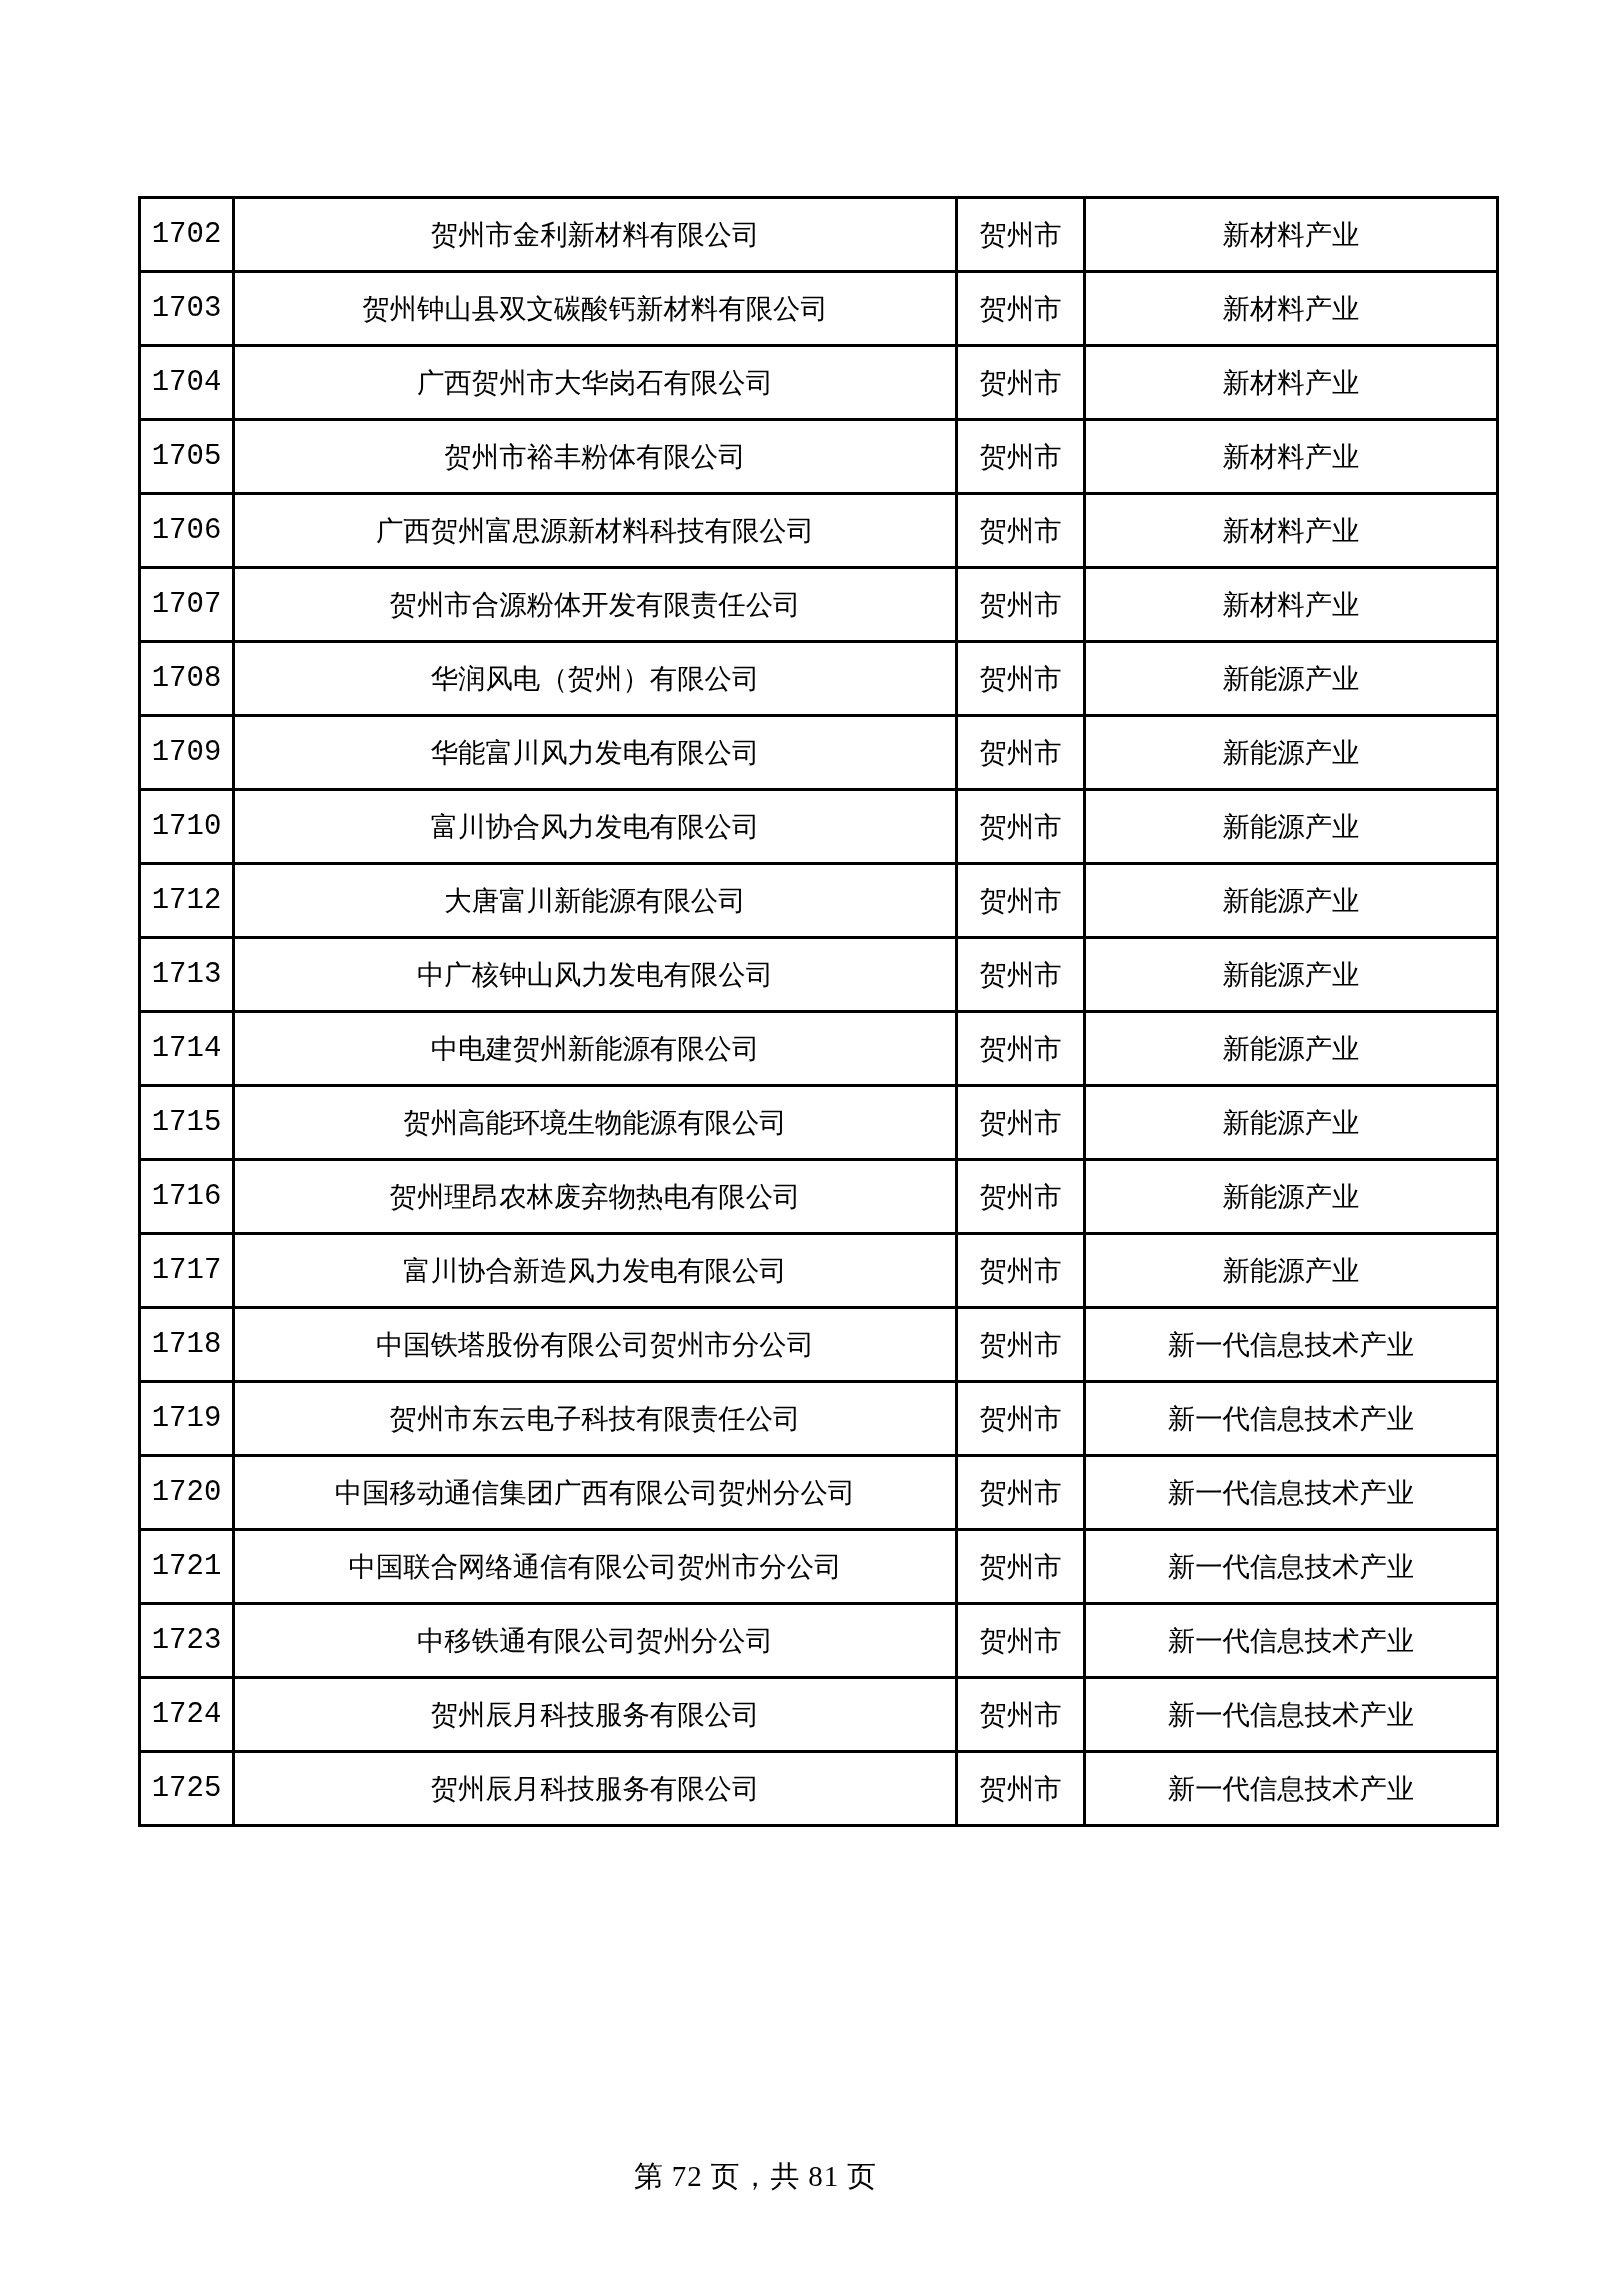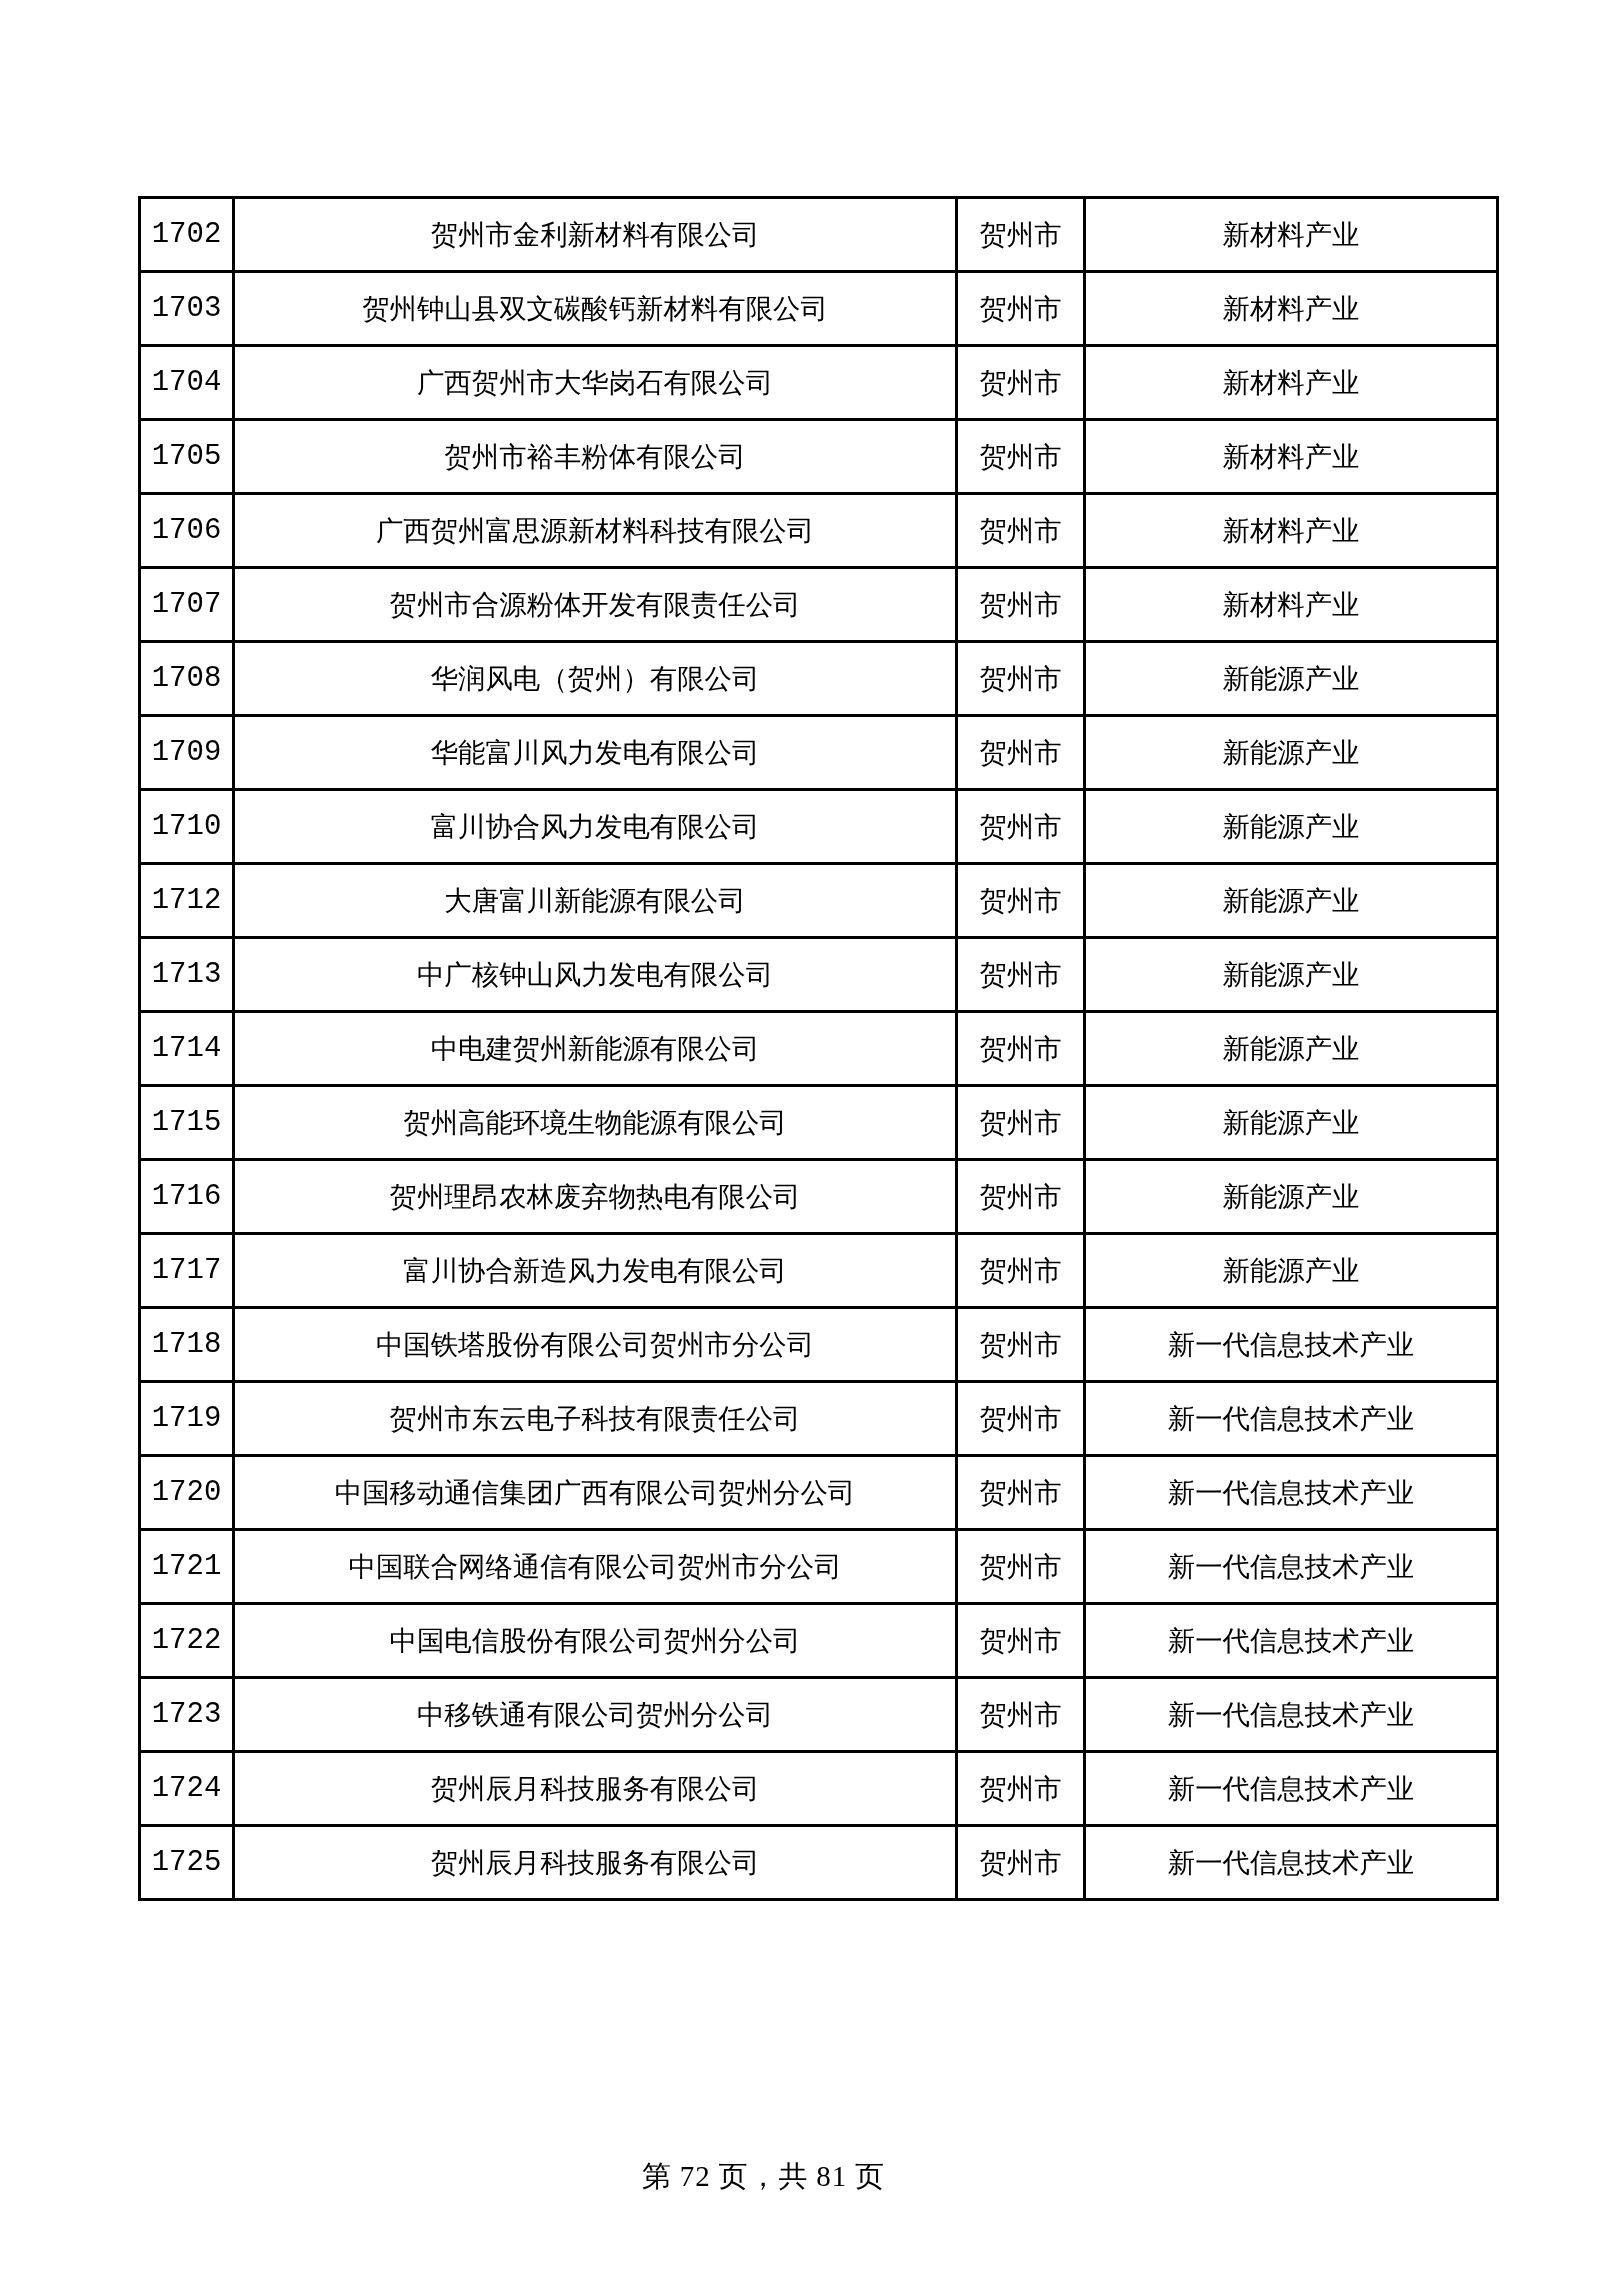--- a/index.html
+++ b/index.html
@@ -36,21 +36,21 @@
     .page-table td.col-num {
       font-family: Liberation Mono, monospace;
       font-size: 29px;
       letter-spacing: 0px;
     }
     .page-table td.col-name { }
     .page-table td.col-city { }
     .page-table td.col-industry { }
     .footer {
       position: absolute;
-      left: 12px;
+      left: 4px;
       width: 1503px;
       top: 2157px;
       text-align: center;
       font-size: 29px;
       font-family: "Liberation Serif", "DejaVu Serif", serif;
       letter-spacing: 1px;
     }
     .footer span { margin: 0 3.9px; }
   </style>
 </head>
@@ -172,26 +172,20 @@
         <td class="col-city">贺州市</td>
         <td class="col-industry">新一代信息技术产业</td>
       </tr>
       <tr>
         <td class="col-num">1721</td>
         <td class="col-name">中国联合网络通信有限公司贺州市分公司</td>
         <td class="col-city">贺州市</td>
         <td class="col-industry">新一代信息技术产业</td>
       </tr>
       <tr>
-        <td class="col-num">1722</td>
-        <td class="col-name">中国电信股份有限公司贺州分公司</td>
-        <td class="col-city">贺州市</td>
-        <td class="col-industry">新一代信息技术产业</td>
-      </tr>
-      <tr>
         <td class="col-num">1723</td>
         <td class="col-name">中移铁通有限公司贺州分公司</td>
         <td class="col-city">贺州市</td>
         <td class="col-industry">新一代信息技术产业</td>
       </tr>
       <tr>
         <td class="col-num">1724</td>
         <td class="col-name">贺州辰月科技服务有限公司</td>
         <td class="col-city">贺州市</td>
         <td class="col-industry">新一代信息技术产业</td>

